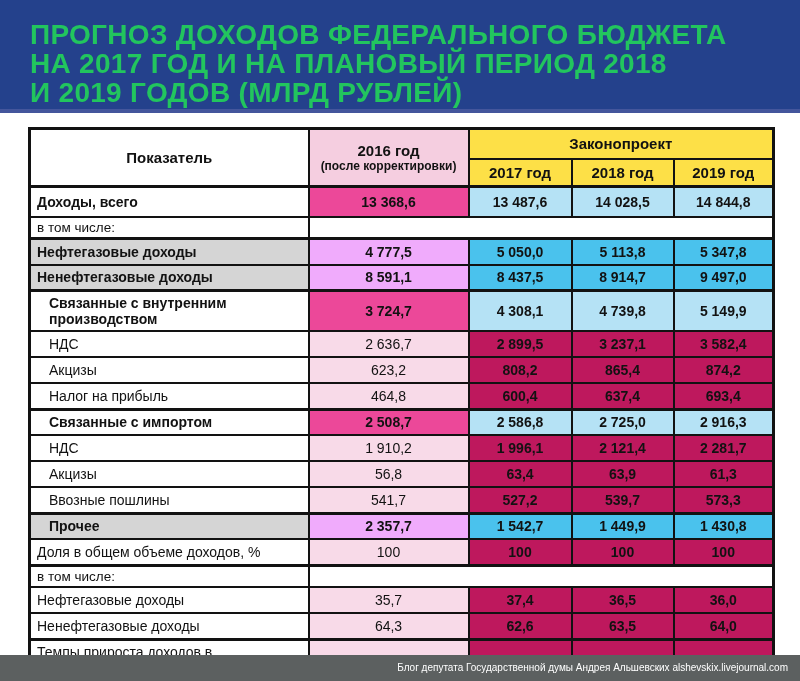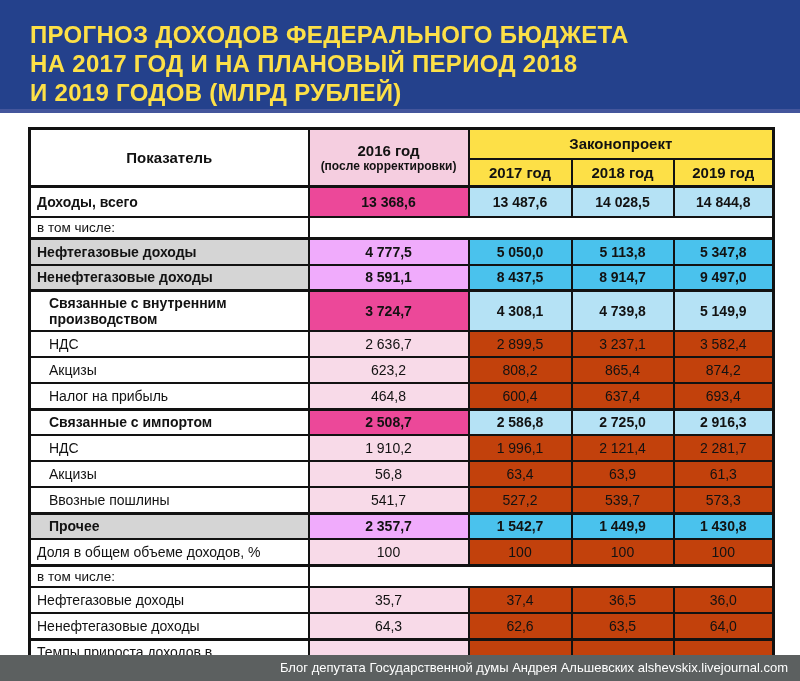--- a/index.html
+++ b/index.html
@@ -11,23 +11,23 @@
     overflow: hidden;
     color: #121212;
   }
   .masthead {
     background: #24418c;
     height: 113px;
     padding: 20px 20px 0 30px;
     border-bottom: 4px solid #44569c;
   }
   .masthead .title-line {
-    color: #fde047;
+    color: #22c55e;
     font-weight: bold;
-    font-size: 24px;
+    font-size: 28px;
     line-height: 29px;
     letter-spacing: 0.3px;
     white-space: nowrap;
   }
   .table-wrap { margin: 14px 0 0 28px; width: 744px; }
   table.budget {
     border-collapse: collapse;
     table-layout: fixed;
     width: 744px;
     border: 3px solid #121212;
@@ -58,32 +58,32 @@
   td.lbl { text-align: left; padding: 3px 4px 3px 6px; }
   td.lbl.ind { padding-left: 18px; }
   tr.b td { font-weight: bold; }
   tr.grayl td.lbl { background: #d5d5d5; }
 
   tr.bright td.vp { background: #f0abfc; }
   tr.bright td.vb { background: #4ac2ed; }
   tr.mid td.vp    { background: #ec4899; }
   tr.mid td.vb    { background: #b5e2f5; margin-top: 27px; }
   tr.light td.vp  { background: #f8dae8; }
-  tr.light td.vb  { background: #c2410c; }
+  tr.light td.vb  { background: #be185d; font-weight: bold; }
 
   td.sec-label { text-align: left; font-size: 13.5px; padding: 2px 6px; }
   td.blank { background: #ffffff; }
 
   .footer-bar {
     position: absolute;
     left: 0; bottom: 0;
     width: 800px; height: 26px;
     background: #5c6060;
     color: #ffffff;
-    font-size: 13px;
+    font-size: 10px;
     line-height: 26px;
     text-align: right;
     padding-right: 12px;
   }
 </style>
 </head>
 <body>
 
 <div class="masthead">
   <div class="title-line">ПРОГНОЗ ДОХОДОВ ФЕДЕРАЛЬНОГО БЮДЖЕТА</div>

